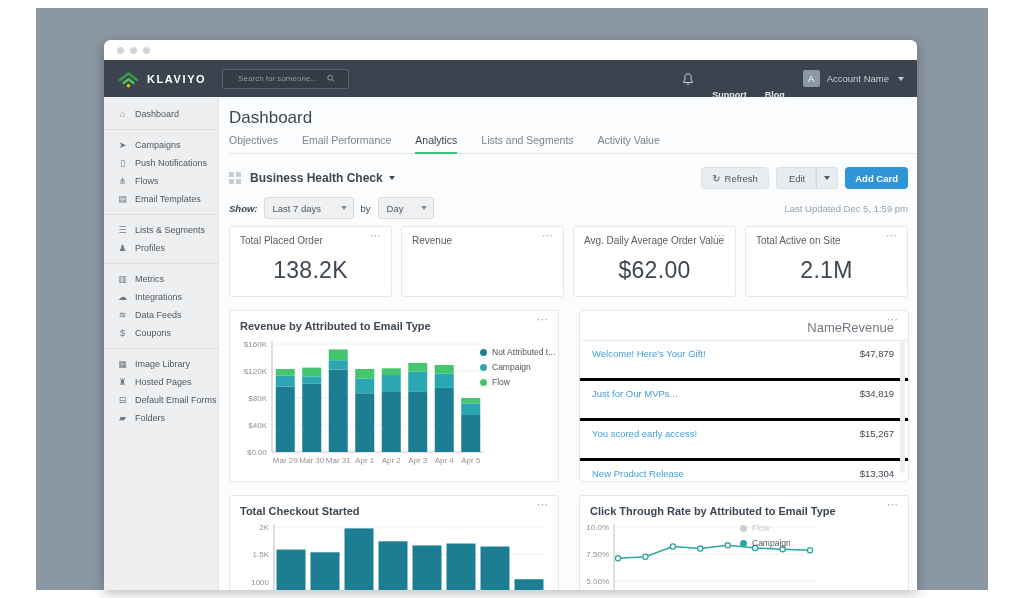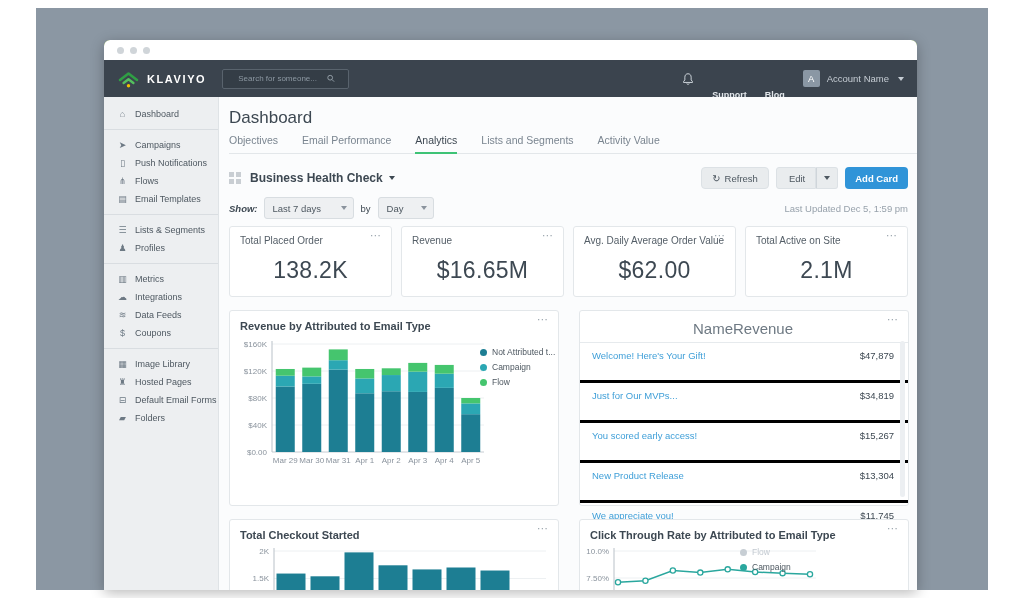--- a/index.html
+++ b/index.html
@@ -59,33 +59,33 @@
   .select.interval{width:26px;}
   .last-updated{margin-left:auto;color:#97a1ab;}
   
   .stat-row{display:flex;gap:9px;margin-top:7px;}
   .stat-card{flex:1;background:#fff;border:1px solid #e3e7ea;border-radius:3px;height:71px;position:relative;padding:8px 10px;box-sizing:border-box;}
   .stat-title{font-size:10px;color:#545e67;}
   .card-menu{position:absolute;top:2px;right:9px;color:#9aa4ad;font-size:11px;cursor:pointer;}
   .icon-ellipsis::before{content:"\22EF";letter-spacing:1px;}
   .stat-value{text-align:center;font-size:23px;color:#3d4852;margin-top:11px;letter-spacing:.3px;}
   .chart-row{display:flex;gap:20px;margin-top:13px;}
-  .chart-card{width:330px;flex:0 0 auto;background:#fff;border:1px solid #e3e7ea;border-radius:3px;position:relative;height:196px;box-sizing:border-box;}
+  .chart-card{width:330px;flex:0 0 auto;background:#fff;border:1px solid #e3e7ea;border-radius:3px;position:relative;height:172px;box-sizing:border-box;}
   .chart-card.tall{height:172px;}
   .card-title{font-size:11px;font-weight:bold;color:#3d4852;padding:9px 24px 0 10px;}
   .plot{position:relative;margin:4px 0 0 6px;}
   svg text{font-family:"Liberation Sans","DejaVu Sans",sans-serif;}
   .legend{position:absolute;font-size:8.5px;color:#4e5861;}
   .legend-item{display:flex;align-items:center;gap:5px;margin-bottom:5px;white-space:nowrap;cursor:pointer;}
   .legend-dot{width:7px;height:7px;border-radius:50%;flex:0 0 auto;}
   .legend-item.disabled{color:#c3cad1;}
   .legend-c1{left:250px;top:36px;width:78px;overflow:hidden;}
   .legend-c3{left:160px;top:27px;}
   
-  .t-head{display:flex;justify-content:center;padding:7px 14px 5px 12px;border-bottom:1px solid #e6eaed;font-size:15px;color:#6e7983;margin-top:2px;}
+  .t-head{display:flex;justify-content:flex-end;padding:7px 14px 5px 12px;border-bottom:1px solid #e6eaed;font-size:13px;color:#6e7983;margin-top:2px;}
   .t-row{display:flex;justify-content:space-between;align-items:center;height:25px;border-bottom:3px solid #000000;padding:0 14px 12px 12px;}
   .t-link{font-size:9.5px;color:#3f9fd8;cursor:pointer;}
   .t-val{font-size:9.5px;color:#3d4852;}
   .t-scroll{position:absolute;right:3px;top:30px;bottom:8px;width:5px;background:#eceff2;border-radius:3px;cursor:pointer;}
   
   .svg-ic{display:block;cursor:pointer;}
 </style>
 </head>
 <body>
 
@@ -252,21 +252,20 @@
 
         <div class="stat-row">
             <div class="stat-card">
               <div class="stat-title">Total Placed Order</div>
               <span class="card-menu icon-ellipsis"></span>
               <div class="stat-value">138.2K</div>
             </div>
             <div class="stat-card">
               <div class="stat-title">Revenue</div>
               <span class="card-menu icon-ellipsis"></span>
-              <div class="stat-value">$16.65M</div>
             </div>
             <div class="stat-card">
               <div class="stat-title">Avg. Daily Average Order Value</div>
               <span class="card-menu icon-ellipsis"></span>
               <div class="stat-value">$62.00</div>
             </div>
             <div class="stat-card">
               <div class="stat-title">Total Active on Site</div>
               <span class="card-menu icon-ellipsis"></span>
               <div class="stat-value">2.1M</div>

